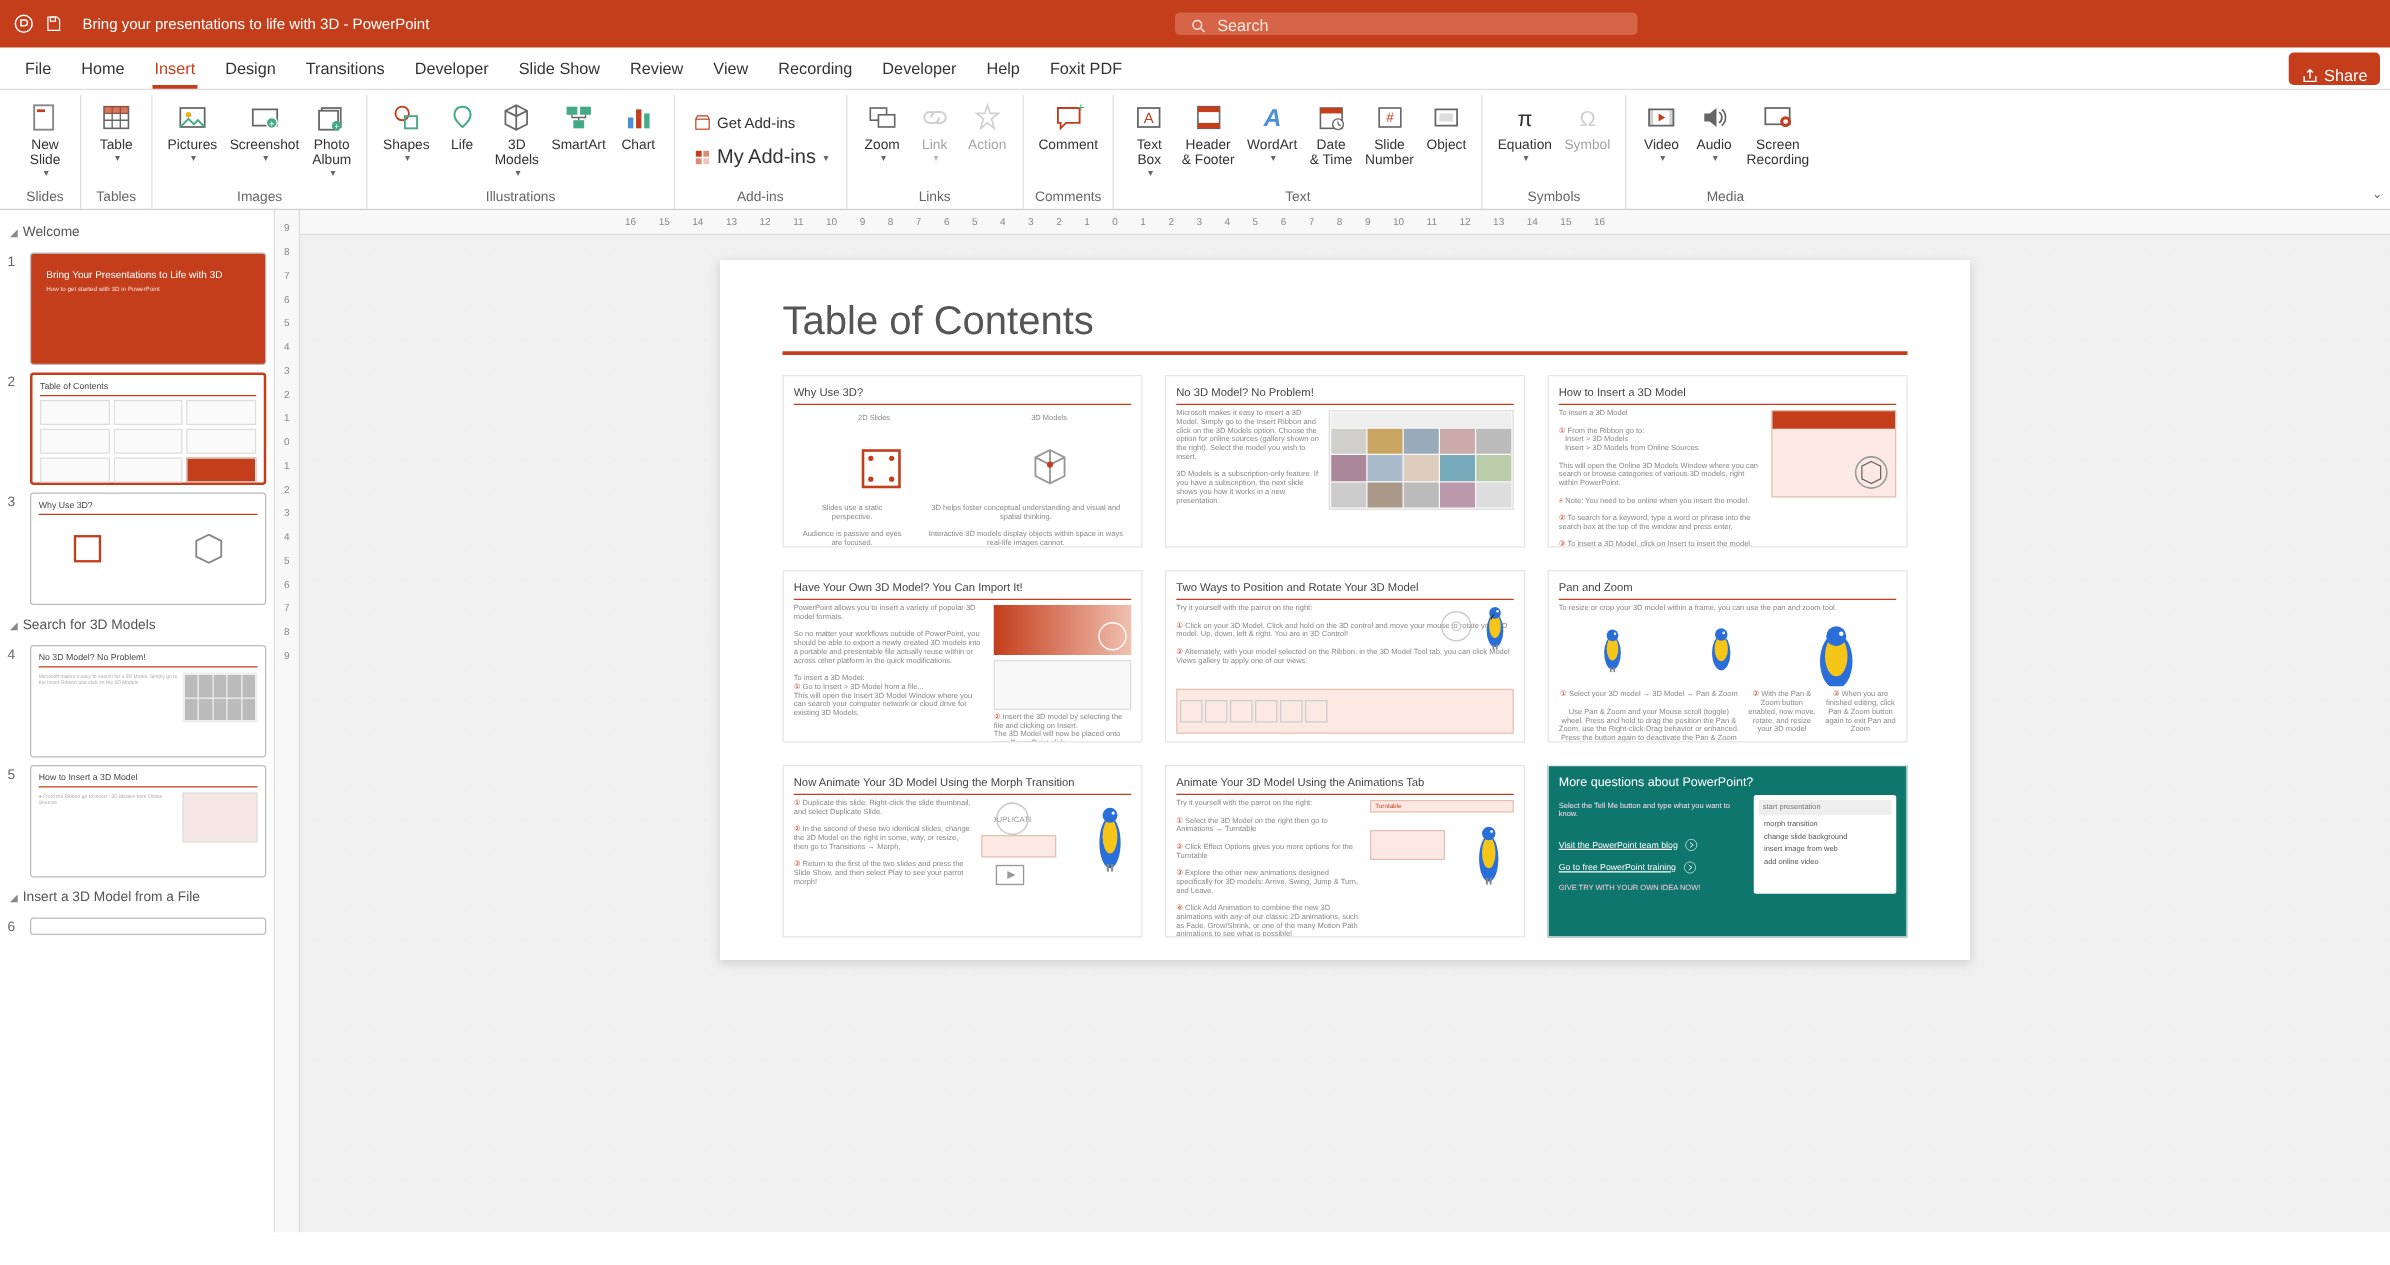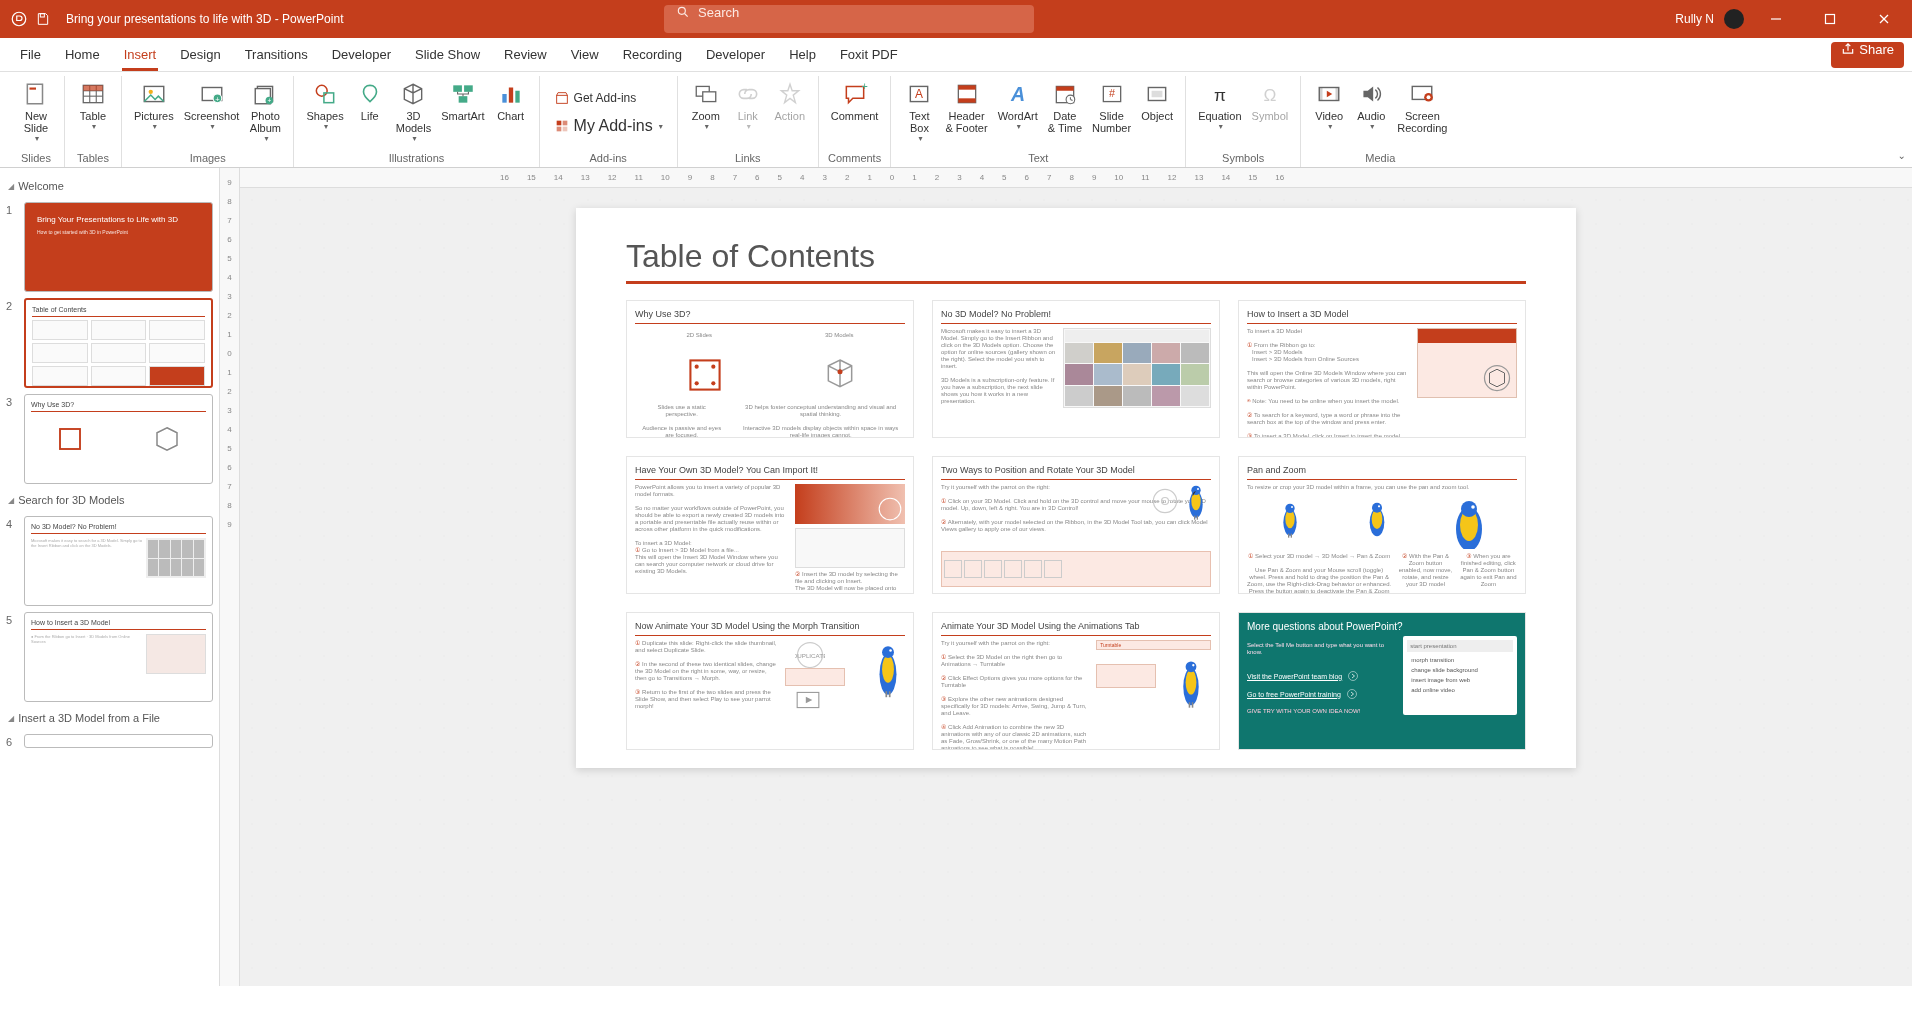--- a/index.html
+++ b/index.html
@@ -1,32 +1,32 @@
 <!DOCTYPE html>
 <html><head>
 <meta charset="utf-8">
 <style>
 *{margin:0;padding:0;box-sizing:border-box;font-family:"Segoe UI",Arial,sans-serif;-webkit-font-smoothing:antialiased}
 body{background:#fff;overflow:hidden;font-size:12px;color:#333}
 .titlebar{background:#c43e1c;height:38px;display:flex;align-items:center;color:#fff;padding:0 6px}
 .titlebar .qat{display:flex;align-items:center;gap:6px;padding-left:4px}
 .titlebar .qat .icon{width:18px;height:18px;display:flex;align-items:center;justify-content:center}
 .titlebar .doc-title{margin-left:14px;font-size:12px}
-.titlebar .search-box{margin-left:auto;margin-right:auto;background:#d66548;height:28px;width:370px;border-radius:4px;display:flex;align-items:flex-start;padding:0 12px;gap:8px;color:#fce9e3}
+.titlebar .search-box{margin-left:auto;margin-right:auto;background:#d66548;height:18px;width:370px;border-radius:4px;display:flex;align-items:flex-end;padding:0 12px;gap:8px;color:#fce9e3}
 .titlebar .search-box input{background:transparent;border:0;outline:0;color:#fff;font-size:13px;width:100%}
 .titlebar .search-box input::placeholder{color:#fce9e3}
 .titlebar .user-area{display:flex;align-items:center;gap:10px;margin-left:auto}
 .titlebar .avatar{width:20px;height:20px;border-radius:50%;background:#222}
 .titlebar .win-btn{width:44px;height:38px;display:flex;align-items:center;justify-content:center}
 .tabs-row{height:34px;display:flex;align-items:center;border-bottom:1px solid #e0e0e0;padding:0 8px;justify-content:space-between}
 .tabs-row .tabs{display:flex;align-items:center;height:100%}
 .tabs-row .tab{padding:0 12px;height:100%;display:flex;align-items:center;font-size:13px;color:#333;cursor:pointer;position:relative}
 .tabs-row .tab.active{color:#c43e1c}
 .tabs-row .tab.active::after{content:"";position:absolute;bottom:0;left:10px;right:10px;height:3px;background:#c43e1c}
-.share-btn{background:#c43e1c;color:#fff;height:26px;padding:0 10px;border-radius:4px;display:flex;align-items:flex-start;gap:4px;font-size:13px}
+.share-btn{background:#c43e1c;color:#fff;height:26px;padding:0 10px;border-radius:4px;display:flex;align-items:flex-end;gap:4px;font-size:13px}
 .ribbon{height:96px;display:flex;padding:4px 8px 0;border-bottom:1px solid #d0d0d0;position:relative}
 .ribbon-group{display:flex;flex-direction:column;align-items:center;border-right:1px solid #e0e0e0;padding:0 8px;height:100%}
 .ribbon-group .buttons{display:flex;gap:2px;flex:1;align-items:flex-start}
 .ribbon-group .label{font-size:11px;color:#666;padding-bottom:3px}
 .rbtn{display:flex;flex-direction:column;align-items:center;justify-content:flex-start;min-width:40px;padding:4px 4px 0;cursor:pointer;text-align:center;height:72px}
 .rbtn .ico{width:28px;height:28px;display:flex;align-items:center;justify-content:center;margin-bottom:2px;color:#c43e1c}
 .rbtn .lbl{font-size:11px;line-height:12px;color:#333;white-space:pre-line}
 .vstack{display:flex;flex-direction:column;gap:2px;justify-content:center;height:72px}
 .addins-row{display:flex;align-items:center;gap:4px;height:26px;padding:0 6px}
 .addins-row .ico{width:16px;height:16px;display:flex;align-items:center;justify-content:center;color:#c43e1c}
@@ -92,40 +92,20 @@
   <div class="search-box">
     <span>
         <svg width="14" height="14" viewBox="0 0 24 24">
           <circle cx="10" cy="10" r="6" fill="none" stroke="#fce9e3" stroke-width="2"></circle>
           <line x1="15" y1="15" x2="20" y2="20" stroke="#fce9e3" stroke-width="2"></line>
         </svg>
       </span>
     <input placeholder="Search" style="">
   </div>
 
-  <div class="user-area">
-    <span style="font-size:12px">Rully N</span>
-    <div class="avatar"></div>
-    <div class="win-btn">
-        <svg width="12" height="12" viewBox="0 0 12 12">
-          <line x1="1" y1="6" x2="11" y2="6" stroke="#fff" stroke-width="1.2"></line>
-        </svg>
-      </div>
-    <div class="win-btn">
-        <svg width="12" height="12" viewBox="0 0 12 12">
-          <rect x="1.5" y="1.5" width="9" height="9" fill="none" stroke="#fff" stroke-width="1.2"></rect>
-        </svg>
-      </div>
-    <div class="win-btn">
-        <svg width="12" height="12" viewBox="0 0 12 12">
-          <line x1="2" y1="2" x2="10" y2="10" stroke="#fff" stroke-width="1.2"></line>
-          <line x1="10" y1="2" x2="2" y2="10" stroke="#fff" stroke-width="1.2"></line>
-        </svg>
-      </div>
-  </div>
 </div>
 
 <div class="tabs-row">
   <div class="tabs">
     <div class="tab">File</div>
     <div class="tab">Home</div>
     <div class="tab active">Insert</div>
     <div class="tab">Design</div>
     <div class="tab">Transitions</div>
     <div class="tab">Developer</div>

